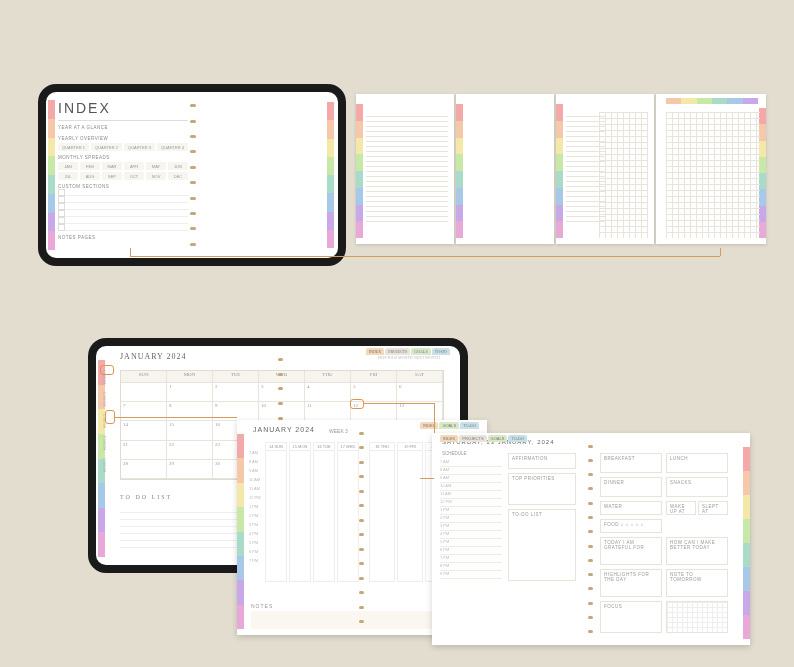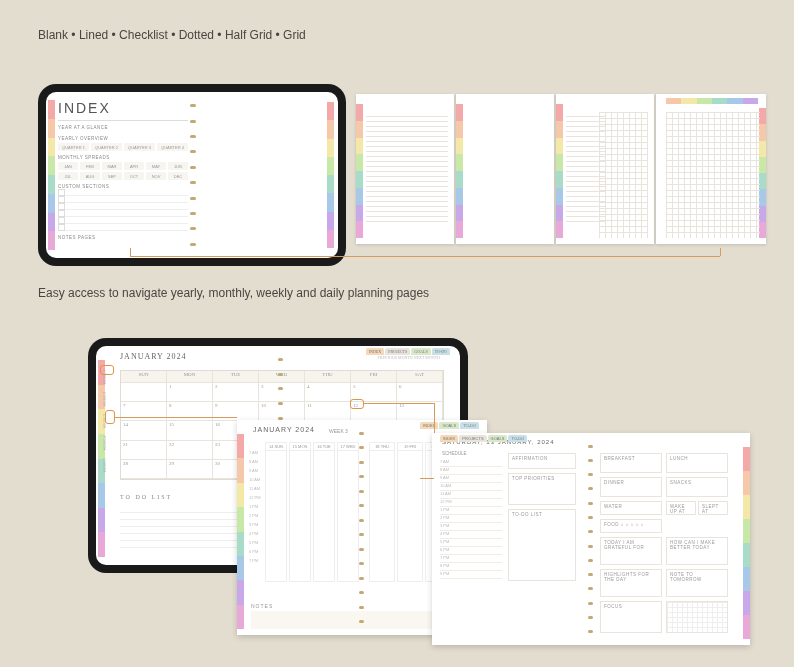--- a/index.html
+++ b/index.html
@@ -265,21 +265,20 @@
 .hl {
   position: absolute;
   border: 1.5px solid #e0954a;
   border-radius: 3px;
 }
 </style>
 </head>
 <body>
 
 <div class="section1">
-  <div class="section-subtitle">Blank • Lined • Checklist • Dotted • Half Grid • Grid</div>
 </div>
 
 <div class="tablet tablet1">
   <div class="tablet-screen">
     <div class="side-rainbow v" style="left:2px;top:8px;bottom:8px">
       <span class="c1"></span>
         <span class="c2"></span>
         <span class="c3"></span>
         <span class="c4"></span>
       <span class="c5"></span>
@@ -460,21 +459,20 @@
       <span class="c8"></span>
     </div>
   <div class="thumb-grid"></div>
 </div>
 
 <div class="connector" style="top:256px;left:130px;width:590px;height:0;border-width:0 0 1px 0"></div>
 <div class="connector" style="top:248px;left:130px;width:0;height:8px;border-width:0 0 0 1px"></div>
 <div class="connector" style="top:248px;left:720px;width:0;height:8px;border-width:0 1px 0 0"></div>
 
 <div class="section2">
-  <div class="section-subtitle">Easy access to navigate yearly, monthly, weekly and daily planning pages</div>
 </div>
 
 <div class="tablet tablet2">
   <div class="tablet-screen">
     <div class="side-rainbow v" style="left:2px;top:14px;bottom:8px">
       <span class="c1"></span>
         <span class="c2"></span>
         <span class="c3"></span>
         <span class="c4"></span>
       <span class="c5"></span>

